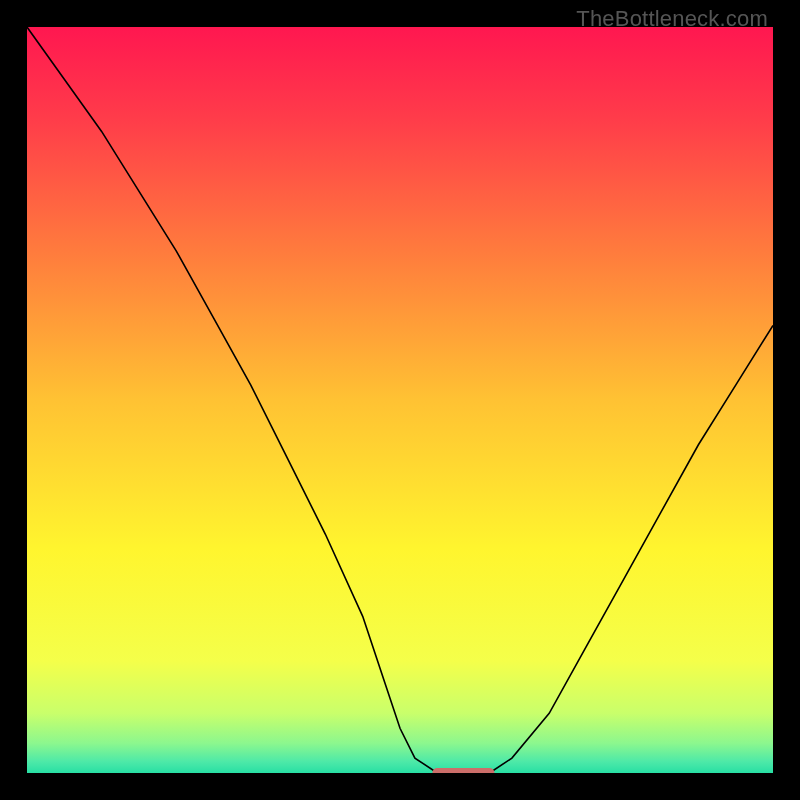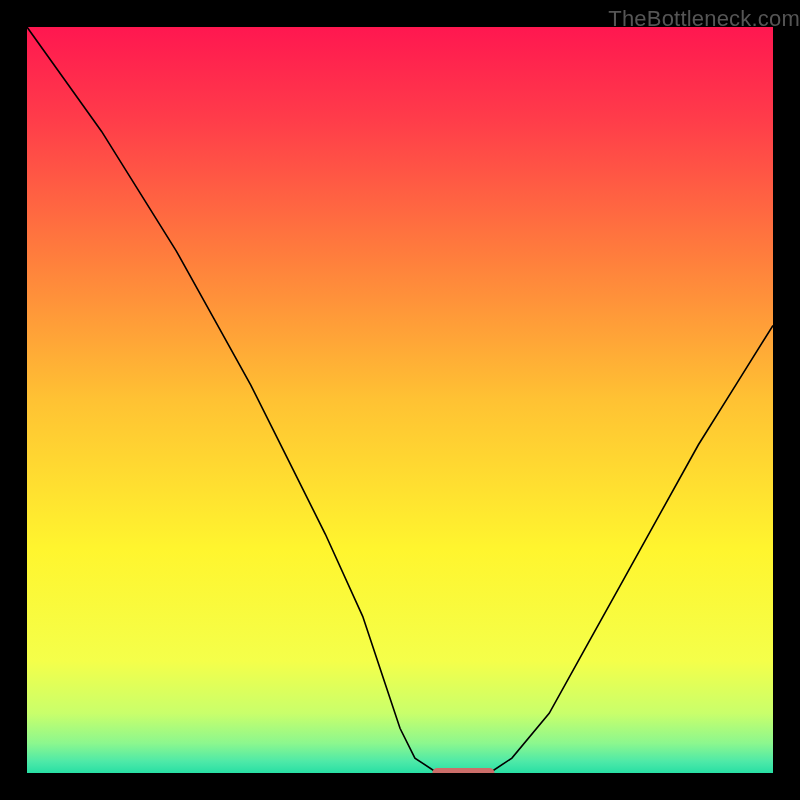--- a/index.html
+++ b/index.html
@@ -25,21 +25,21 @@
     overflow: hidden;
   }
   .gradient-bg {
     position: absolute;
     width: 100%;
     height: 100%;
   }
   .watermark {
     position: absolute;
     top: 6px;
-    right: 0;
+    right: 32px;
     color: #555;
     font-size: 22px;
     font-weight: 500;
     letter-spacing: 0.2px;
     z-index: 20;
   }
   svg.curve {
     position: absolute;
     left: 0;
     top: 0;

